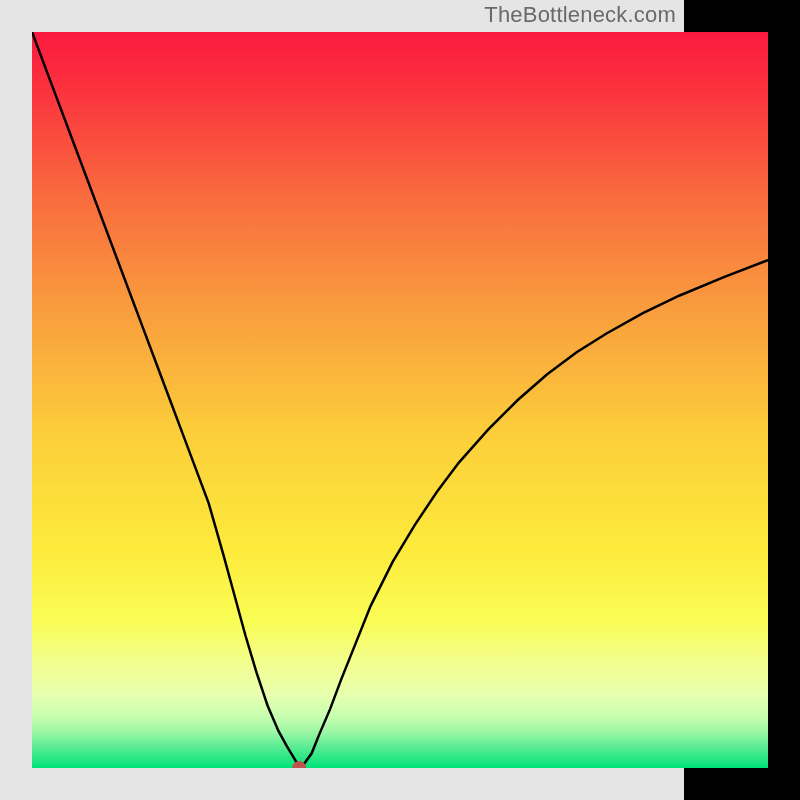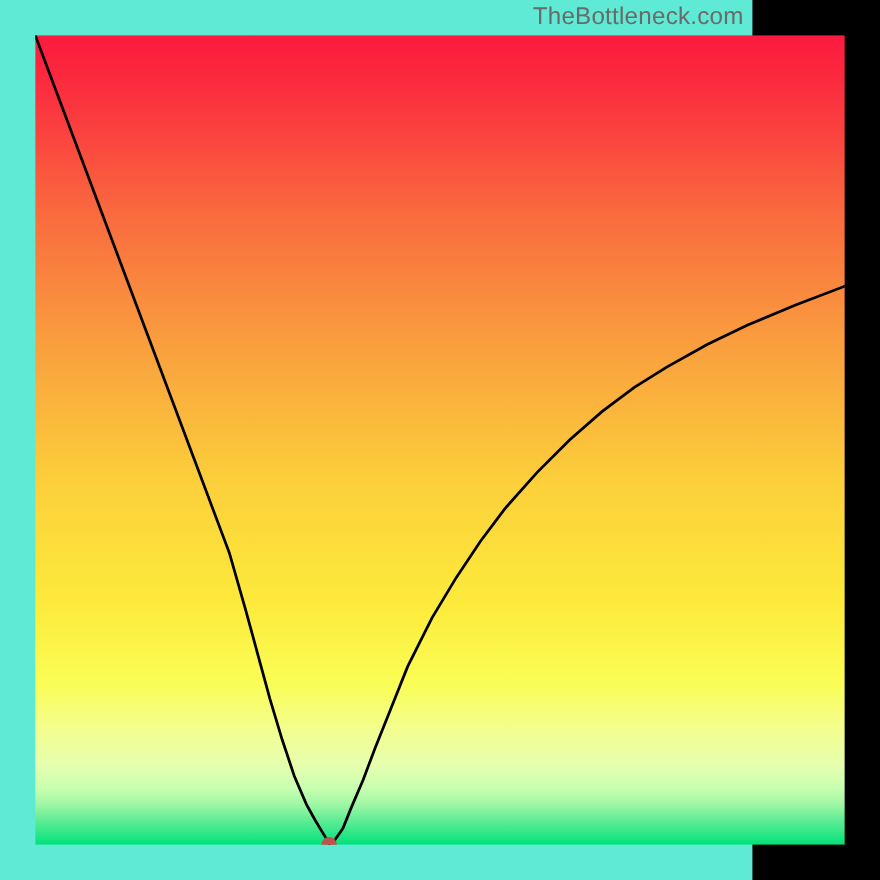--- a/index.html
+++ b/index.html
@@ -9,21 +9,21 @@
     height: 800px;
     background: #000;
     font-family: Arial, Helvetica, sans-serif;
     overflow: hidden;
   }
   .frame {
     position: absolute;
     top: 0; left: 0;
     width: 684px;
     height: 800px;
-    background: #5eead4;
+    background: #e5e5e5;
   }
   .watermark {
     position: absolute;
     top: 2px;
     right: 8px;
     color: #6a6a6a;
     font-size: 22px;
     font-weight: 500;
     letter-spacing: 0.2px;
     z-index: 20;

